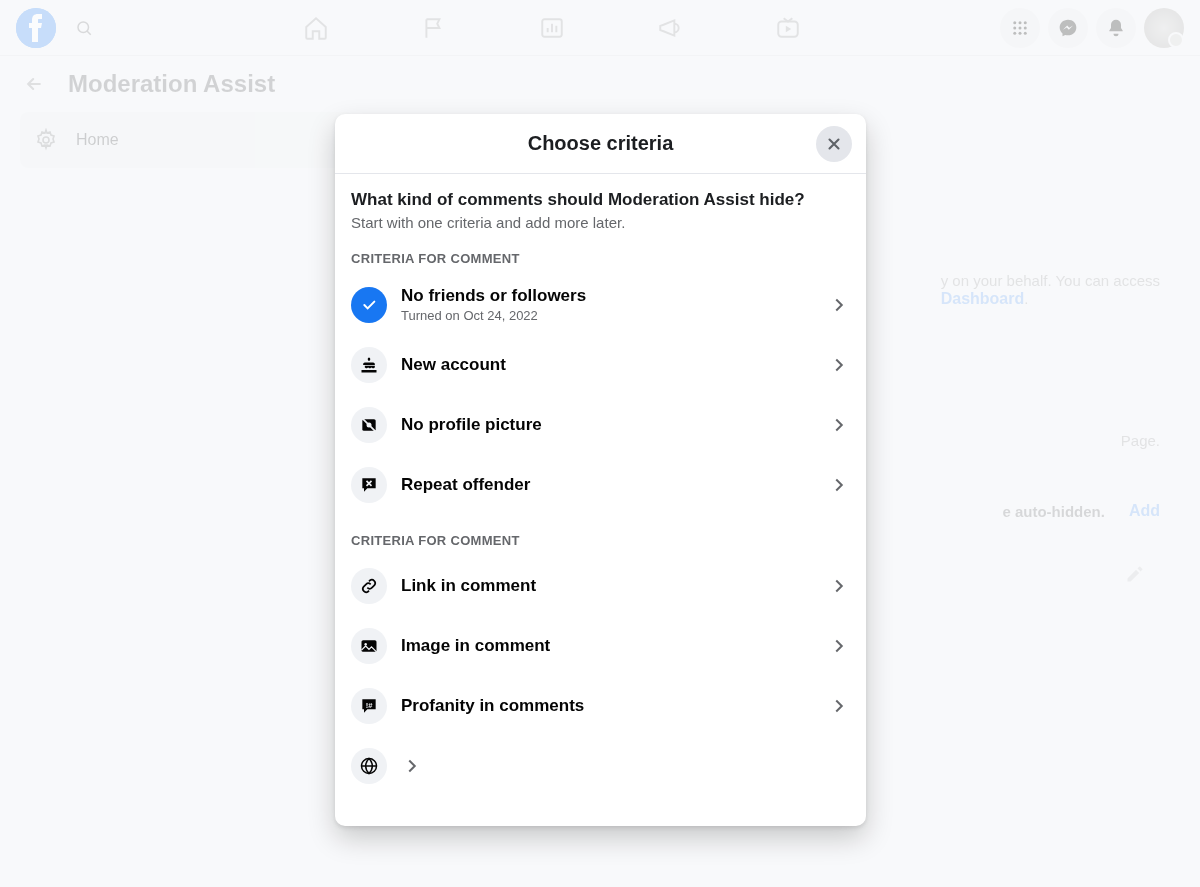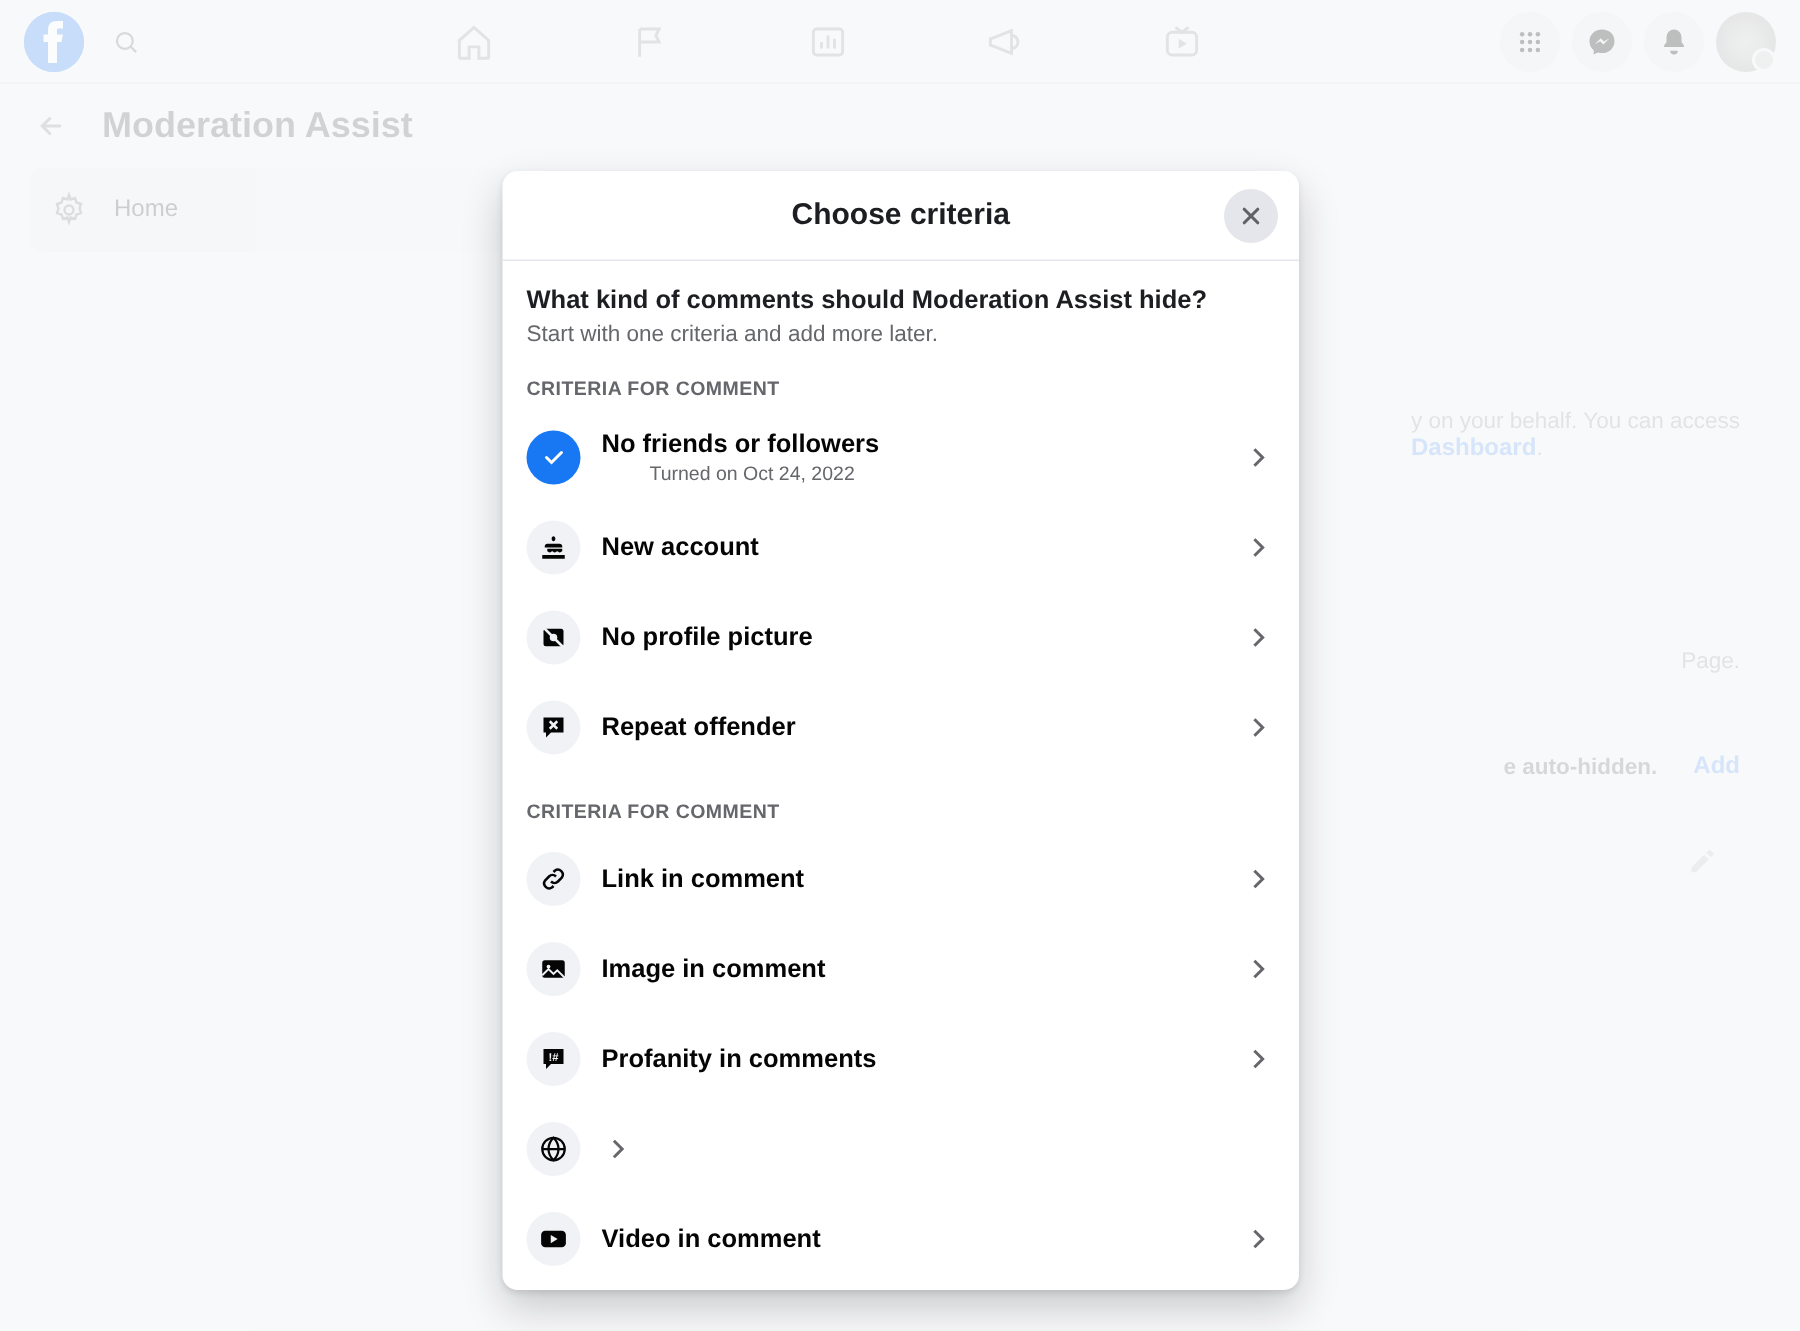--- a/index.html
+++ b/index.html
@@ -120,21 +120,21 @@
   .criteria-list { display:flex; flex-direction:column; }
   .criteria-item {
     display:flex; align-items:center; gap:14px; padding: 12px 0; cursor:pointer;
   }
   .criteria-icon {
     width:36px; height:36px; border-radius:50%; background:#f0f2f5; display:flex; align-items:center; justify-content:center; flex-shrink:0;
   }
   .criteria-icon.checked { background:#1877f2; }
   .criteria-text { flex:1; }
   .criteria-title { font-size:17px; font-weight:600; color:#050505;}
-  .criteria-sub { font-size:13px; color:#65676b; margin-top:2px;margin-left:32px;}
+  .criteria-sub { font-size:13px; color:#65676b; margin-top:2px;}
   .chevron { color:#65676b; flex-shrink:0;}
   svg { display:block; }
 </style>
 </head>
 <body>
 
 <div class="topbar">
   <div class="topbar-left">
     <div class="fb-logo">
       <svg viewBox="0 0 40 40">
@@ -386,34 +386,20 @@
           <svg width="20" height="20" viewBox="0 0 24 24" fill="none" stroke="#050505" stroke-width="1.8">
               <circle cx="12" cy="12" r="9"></circle>
               <path d="M3 12h18M12 3c2.5 2.5 4 5.5 4 9s-1.5 6.5-4 9c-2.5-2.5-4-5.5-4-9s1.5-6.5 4-9z"></path>
             </svg>
         </div>
         <svg class="chevron" width="22" height="22" viewBox="0 0 24 24" fill="none" stroke="#65676b" stroke-width="2.2">
             <path d="M9 6l6 6-6 6"></path>
           </svg>
       </div>
 
-      <div class="criteria-item">
-        <div class="criteria-icon">
-          <svg width="22" height="22" viewBox="0 0 24 24" fill="#050505">
-              <rect x="3" y="6" width="18" height="12" rx="3"></rect>
-              <path d="M10 9l5 3-5 3z" fill="#f0f2f5"></path>
-            </svg>
-        </div>
-        <div class="criteria-text">
-          <div class="criteria-title">Video in comment</div>
-        </div>
-        <svg class="chevron" width="22" height="22" viewBox="0 0 24 24" fill="none" stroke="#65676b" stroke-width="2.2">
-            <path d="M9 6l6 6-6 6"></path>
-          </svg>
-      </div>
 
       <div class="criteria-item">
         
         
         
       </div>
 
     </div>
   </div>
 </div>

